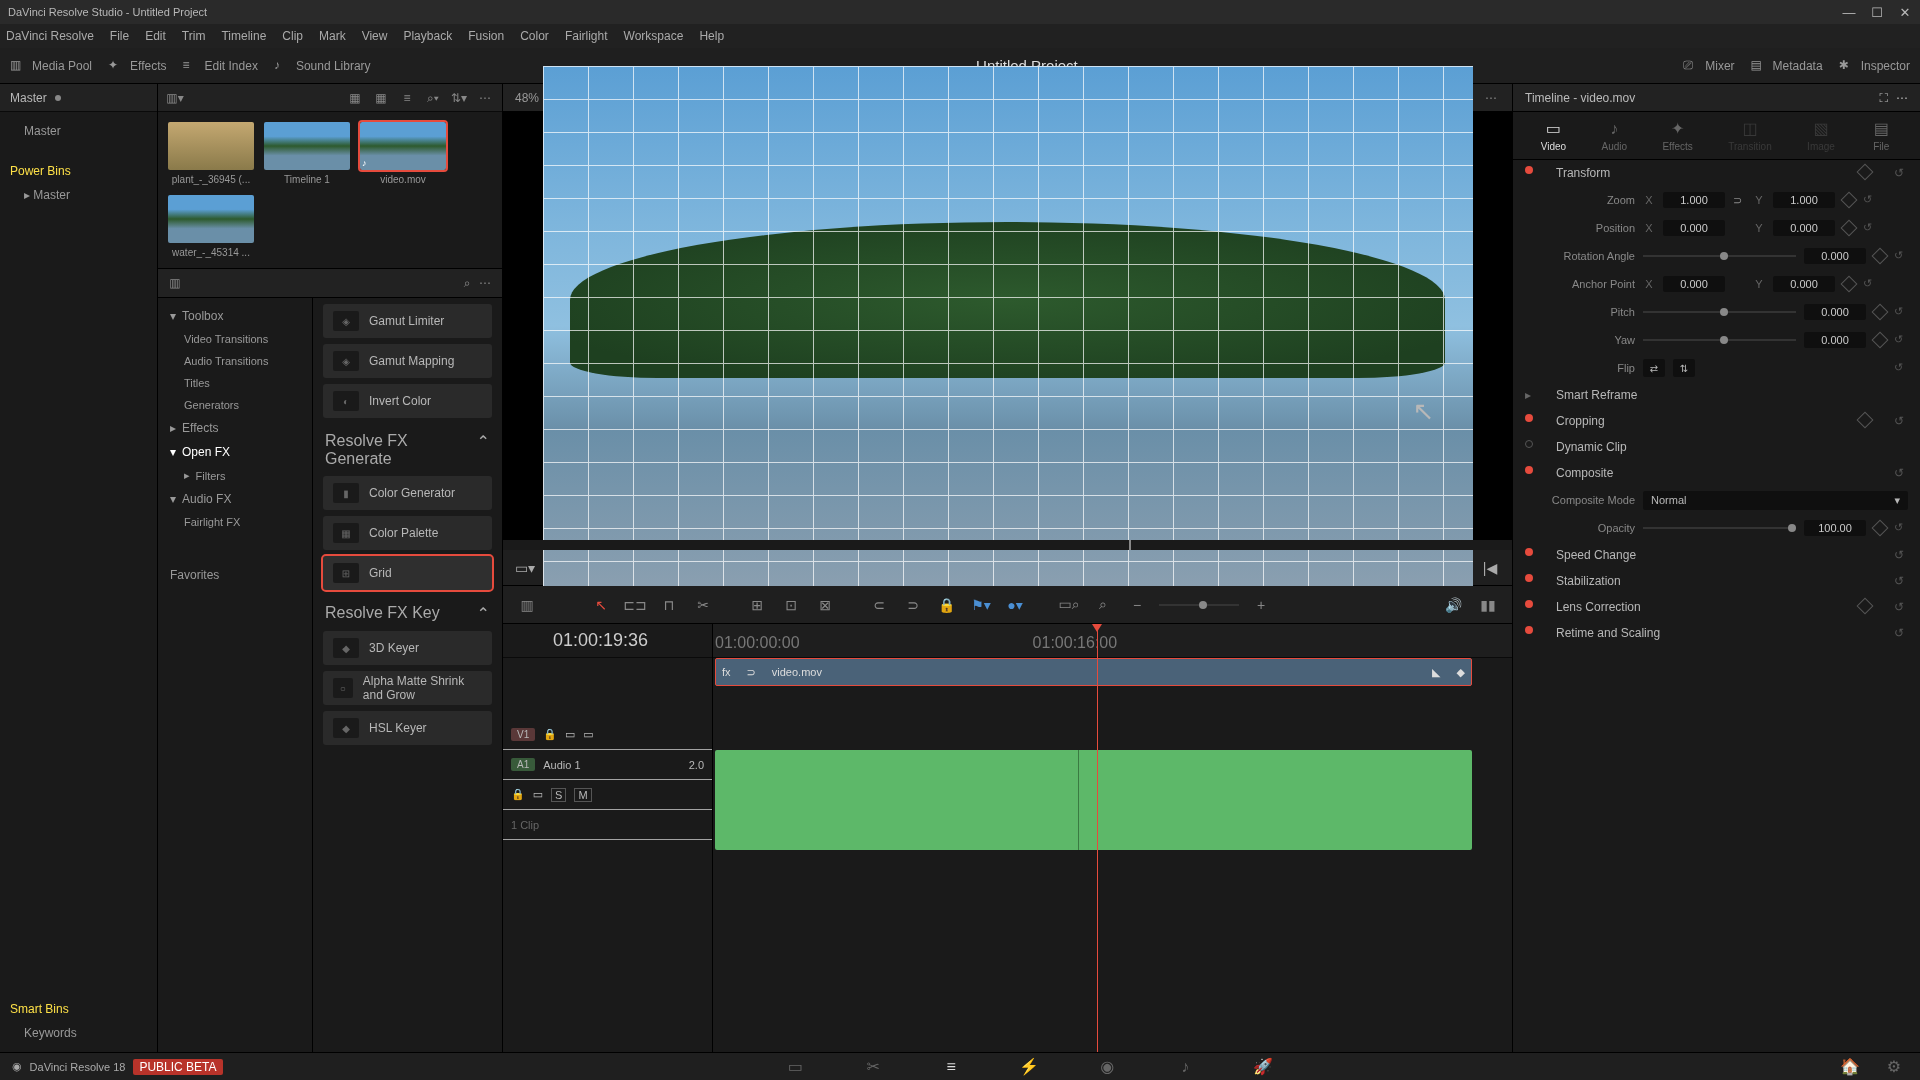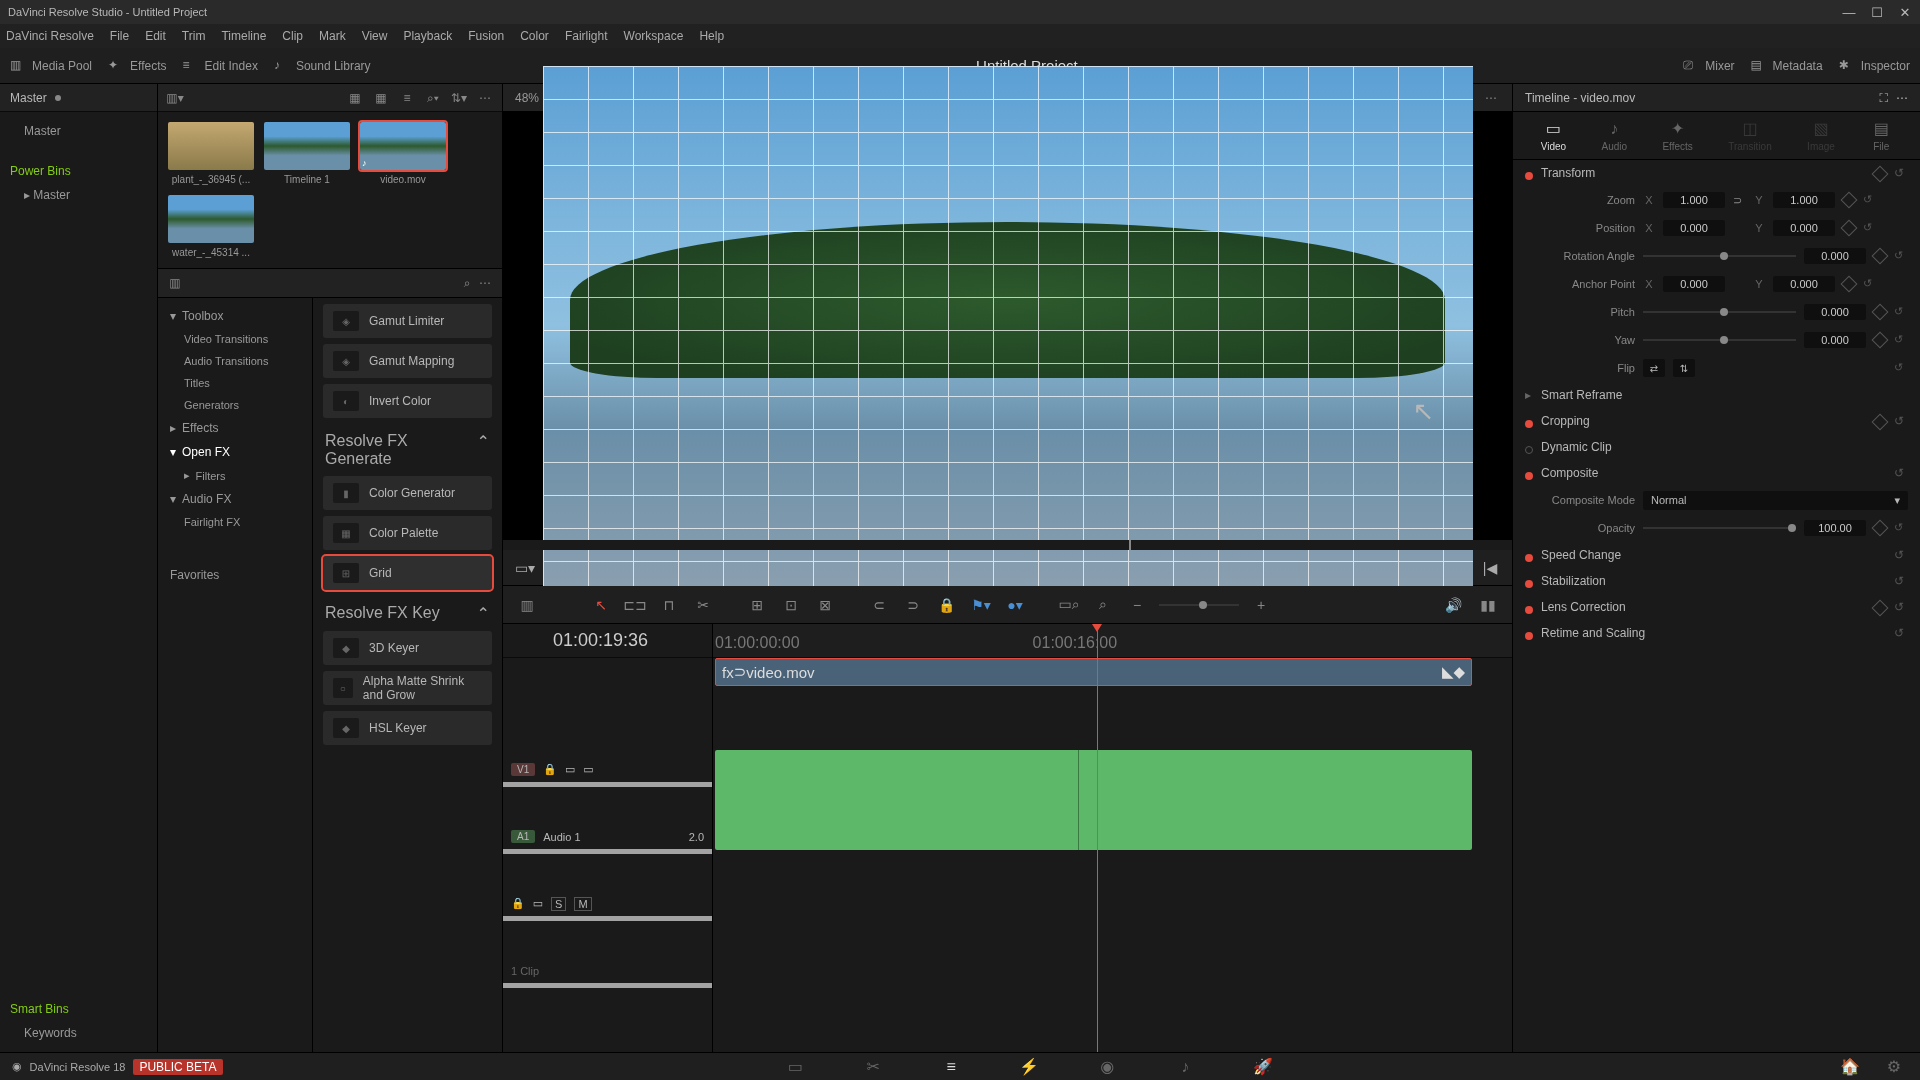--- a/index.html
+++ b/index.html
@@ -20,21 +20,21 @@
 .project-title { color: #ddd; font-size: 15px; font-weight: 500; }
 
 .main { display: flex; height: calc(100% - 24px - 24px - 36px - 28px); }
 
 .left-panel { width: 158px; background: #1a1a1a; border-right: 1px solid #000; display: flex; flex-direction: column; }
 .panel-header { height: 28px; display: flex; align-items: center; padding: 0 10px; background: #222; border-bottom: 1px solid #0a0a0a; }
 .master-label { display: flex; align-items: center; gap: 8px; }
 .dot { width: 6px; height: 6px; background: #888; border-radius: 50%; }
 .bin-section { padding: 8px 10px; font-size: 12px; }
 .bin-item { padding: 4px 0 4px 14px; color: #999; cursor: pointer; }
-.bin-header { color: #84cc16; margin: 6px 0; }
+.bin-header { color: #fde047; margin: 6px 0; }
 
 .media-panel { width: 345px; background: #1a1a1a; border-right: 1px solid #000; display: flex; flex-direction: column; }
 .media-toolbar { height: 28px; background: #222; display: flex; align-items: center; padding: 0 8px; gap: 8px; border-bottom: 1px solid #0a0a0a; }
 .view-btn { width: 18px; height: 16px; cursor: pointer; color: #888; display: flex; align-items: center; justify-content: center; }
 .thumbs { padding: 10px; display: flex; gap: 10px; flex-wrap: wrap; }
 .thumb { width: 86px; display: flex; flex-direction: column; align-items: center; gap: 4px; }
 .thumb-img { width: 86px; height: 48px; border-radius: 2px; position: relative; }
 .thumb-img.selected { outline: 2px solid #e64b3d; }
 .thumb-label { font-size: 10px; color: #999; text-align: center; white-space: nowrap; overflow: hidden; text-overflow: ellipsis; width: 100%; }
 .audio-badge { position: absolute; bottom: 2px; left: 2px; font-size: 9px; color: #fff; }
@@ -71,42 +71,42 @@
 .transport-center { display: flex; gap: 12px; align-items: center; }
 .play-btn { width: 20px; height: 20px; cursor: pointer; color: #aaa; display: flex; align-items: center; justify-content: center; font-size: 14px; }
 
 .timeline-tools { height: 38px; background: #1f1f1f; display: flex; align-items: center; padding: 0 12px; gap: 10px; border-bottom: 1px solid #000; }
 .tl-tool { width: 24px; height: 24px; cursor: pointer; color: #888; display: flex; align-items: center; justify-content: center; font-size: 14px; }
 .tl-tool.arrow { color: #e64b3d; }
 
 .timeline { flex: 1; background: #1a1a1a; display: flex; min-height: 0; }
 .tl-left { width: 210px; border-right: 1px solid #000; }
 .tl-tc { height: 34px; font-size: 18px; color: #ccc; display: flex; align-items: center; padding-left: 50px; border-bottom: 1px solid #0a0a0a; }
-.track-head { height: 30px; display: flex; align-items: center; padding: 0 8px; gap: 8px; border-bottom: 5px solid #a3a3a3; font-size: 11px; margin-top: 37px; }
+.track-head { height: 30px; display: flex; align-items: center; padding: 0 8px; gap: 8px; border-bottom: 1px solid #a3a3a3; font-size: 11px; }
 .track-badge { background: #444; padding: 1px 6px; border-radius: 2px; font-size: 10px; }
 .track-badge.v { background: #5a3838; }
 .track-badge.a { background: #385a3a; }
 .tl-right { flex: 1; position: relative; }
 .ruler { height: 34px; border-bottom: 1px solid #0a0a0a; position: relative; background: #1e1e1e; }
 .ruler-mark { position: absolute; top: 10px; font-size: 16px; color: #777; }
 .playhead { position: absolute; top: 0; bottom: 0; width: 1px; background: #e64b3d; left: 48%; z-index: 10; }
 .playhead::before { content: ''; position: absolute; top: 0; left: -5px; width: 0; height: 0; border-left: 5px solid transparent; border-right: 5px solid transparent; border-top: 8px solid #e64b3d; }
-.clip-v { position: absolute; top: 34px; left: 2px; right: 40px; height: 28px; background: #4a6278; border: 1px solid #e64b3d; border-radius: 2px; display: flex; align-items: center; padding: 0 6px; gap: 0; font-size: 15px; color: #ddd; }
+.clip-v { position: absolute; top: 34px; left: 2px; right: 40px; height: 28px; background: #4a6278; border: 1px solid #e64b3d; border-radius: 2px; display: flex; align-items: center; padding: 0 6px; gap: 16px; font-size: 11px; color: #ddd; }
 .clip-a { position: absolute; top: 64px; left: 2px; right: 40px; height: 100px; background: #5db869; border-radius: 2px; }
 .clip-a-split { position: absolute; top: 0; bottom: 0; left: 48%; width: 1px; background: #3a7a42; }
 
 .right-panel { width: 408px; background: #1a1a1a; border-left: 1px solid #000; display: flex; flex-direction: column; }
 .insp-header { height: 28px; background: #222; display: flex; align-items: center; padding: 0 12px; color: #bbb; border-bottom: 1px solid #000; }
 .insp-tabs { height: 48px; display: flex; align-items: center; justify-content: space-around; border-bottom: 1px solid #000; padding: 0 10px; }
 .insp-tab { display: flex; flex-direction: column; align-items: center; gap: 3px; cursor: pointer; color: #666; font-size: 10px; }
 .insp-tab.active { color: #ddd; }
 .insp-tab-icon { width: 22px; height: 18px; display: flex; align-items: center; justify-content: center; font-size: 16px; }
 .insp-body { flex: 1; overflow-y: auto; }
 .prop-row { height: 28px; display: flex; align-items: center; padding: 0 12px; gap: 8px; font-size: 11px; }
-.prop-section { display: flex; align-items: flex-end; gap: 8px; padding: 6px 12px; cursor: pointer; }
+.prop-section { display: flex; align-items: flex-start; gap: 23px; padding: 6px 12px; cursor: pointer; }
 .prop-section .dot-red { width: 8px; height: 8px; background: #e64b3d; border-radius: 50%; }
 .prop-label { width: 110px; text-align: right; color: #888; }
 .prop-axis { width: 12px; color: #666; text-align: center; }
 .prop-val { width: 62px; text-align: center; background: #0f0f0f; border-radius: 2px; padding: 2px 0; color: #ccc; }
 .prop-slider { flex: 1; height: 2px; background: #333; position: relative; }
 .prop-slider-dot { position: absolute; top: -3px; width: 8px; height: 8px; background: #888; border-radius: 50%; }
 .kf-btn { width: 12px; height: 12px; color: #555; cursor: pointer; transform: rotate(45deg); border: 1px solid #555; }
 .reset-btn { width: 14px; height: 14px; color: #555; cursor: pointer; }
 .link-icon { width: 12px; color: #888; }
 .flip-btn { width: 22px; height: 18px; background: #0f0f0f; border-radius: 2px; display: flex; align-items: center; justify-content: center; font-size: 10px; cursor: pointer; }

